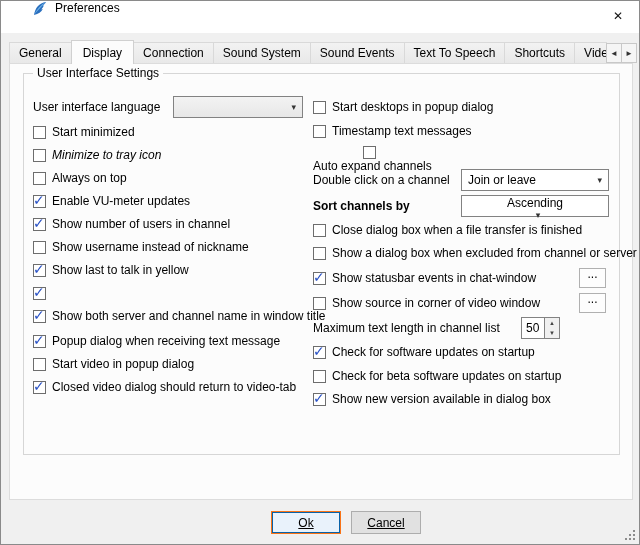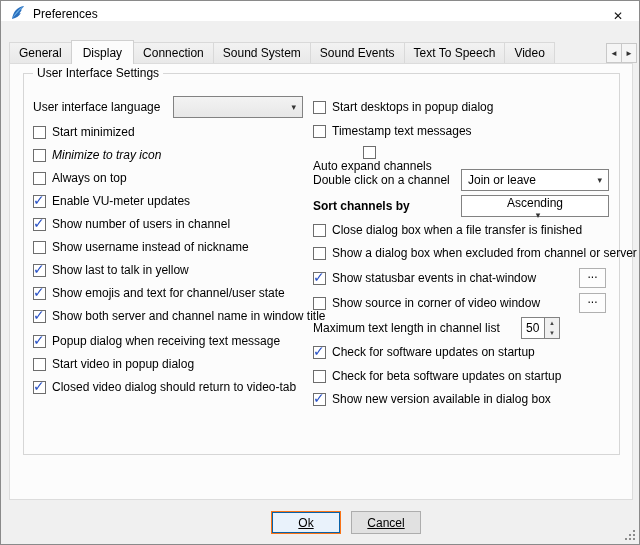--- a/index.html
+++ b/index.html
@@ -7,21 +7,21 @@
   body {
     position:relative;
     background:#f0f0f0;
     font-family:"Liberation Sans","DejaVu Sans",sans-serif;
     font-size:12px;
     color:#000;
     overflow:hidden;
     border:1px solid #8a8a8a;
   }
   
-  .titlebar { position:absolute; left:0; top:0; right:0; height:20px; background:#ffffff; display:flex; align-items:flex-end; }
+  .titlebar { position:absolute; left:0; top:0; right:0; height:32px; background:#ffffff; display:flex; align-items:flex-start;padding-left:22px; }
   .title-icon { width:16px; height:16px; margin-left:9px; flex:none; }
   .title-text { margin-left:7px; }
   .close-btn { position:absolute; right:0; top:0; width:42px; height:30px; display:flex; align-items:center; justify-content:center; font-size:12px; color:#111; }
   
   .tabstrip { position:absolute; left:8px; top:39px; width:598px; height:24px; display:flex; overflow:hidden; z-index:3; }
   .tab { flex:none; display:flex; align-items:center; padding:0 9px; height:21px; margin-top:2px; margin-right:-1px;
          border:1px solid #d9d9d9; border-bottom:none; background:linear-gradient(#f2f2f2,#e8e8e8); white-space:nowrap; }
   .tab.selected { height:24px; margin-top:0; background:#fcfcfc; padding:0 11px; z-index:4; border-color:#d0d0d0; }
   .tabscroll { position:absolute; right:2px; top:42px; height:20px; display:flex; z-index:5; }
   .tabscroll .sc { width:16px; height:20px; display:flex; align-items:center; justify-content:center; font-size:8px;
@@ -78,20 +78,23 @@
   <div class="tab">
       <span>Sound System</span>
     </div>
   <div class="tab">
       <span>Sound Events</span>
     </div>
   <div class="tab">
       <span>Text To Speech</span>
     </div>
   <div class="tab">
+      <span>Shortcuts</span>
+    </div>
+  <div class="tab">
       <span>Video</span>
     </div>
 </div>
 <div class="tabscroll">
   <div class="sc">◄</div>
   <div class="sc">►</div>
 </div>
 
 <div class="page"></div>
 <div class="groupbox">
@@ -129,21 +132,20 @@
 <div class="row" style="left:32px; top:238px;">
     <span class="cbox"></span>
     <span>Show username instead of nickname</span>
   </div>
 <div class="row checked" style="left:32px; top:261px;">
     <span class="cbox"></span>
     <span>Show last to talk in yellow</span>
   </div>
 <div class="row checked" style="left:32px; top:284px;">
     <span class="cbox"></span>
-    <span>Show emojis and text for channel/user state</span>
   </div>
 <div class="row checked" style="left:32px; top:307px;">
     <span class="cbox"></span>
     <span>Show both server and channel name in window title</span>
   </div>
 <div class="row checked" style="left:32px; top:332px;">
     <span class="cbox"></span>
     <span>Popup dialog when receiving text message</span>
   </div>
 <div class="row" style="left:32px; top:355px;">

